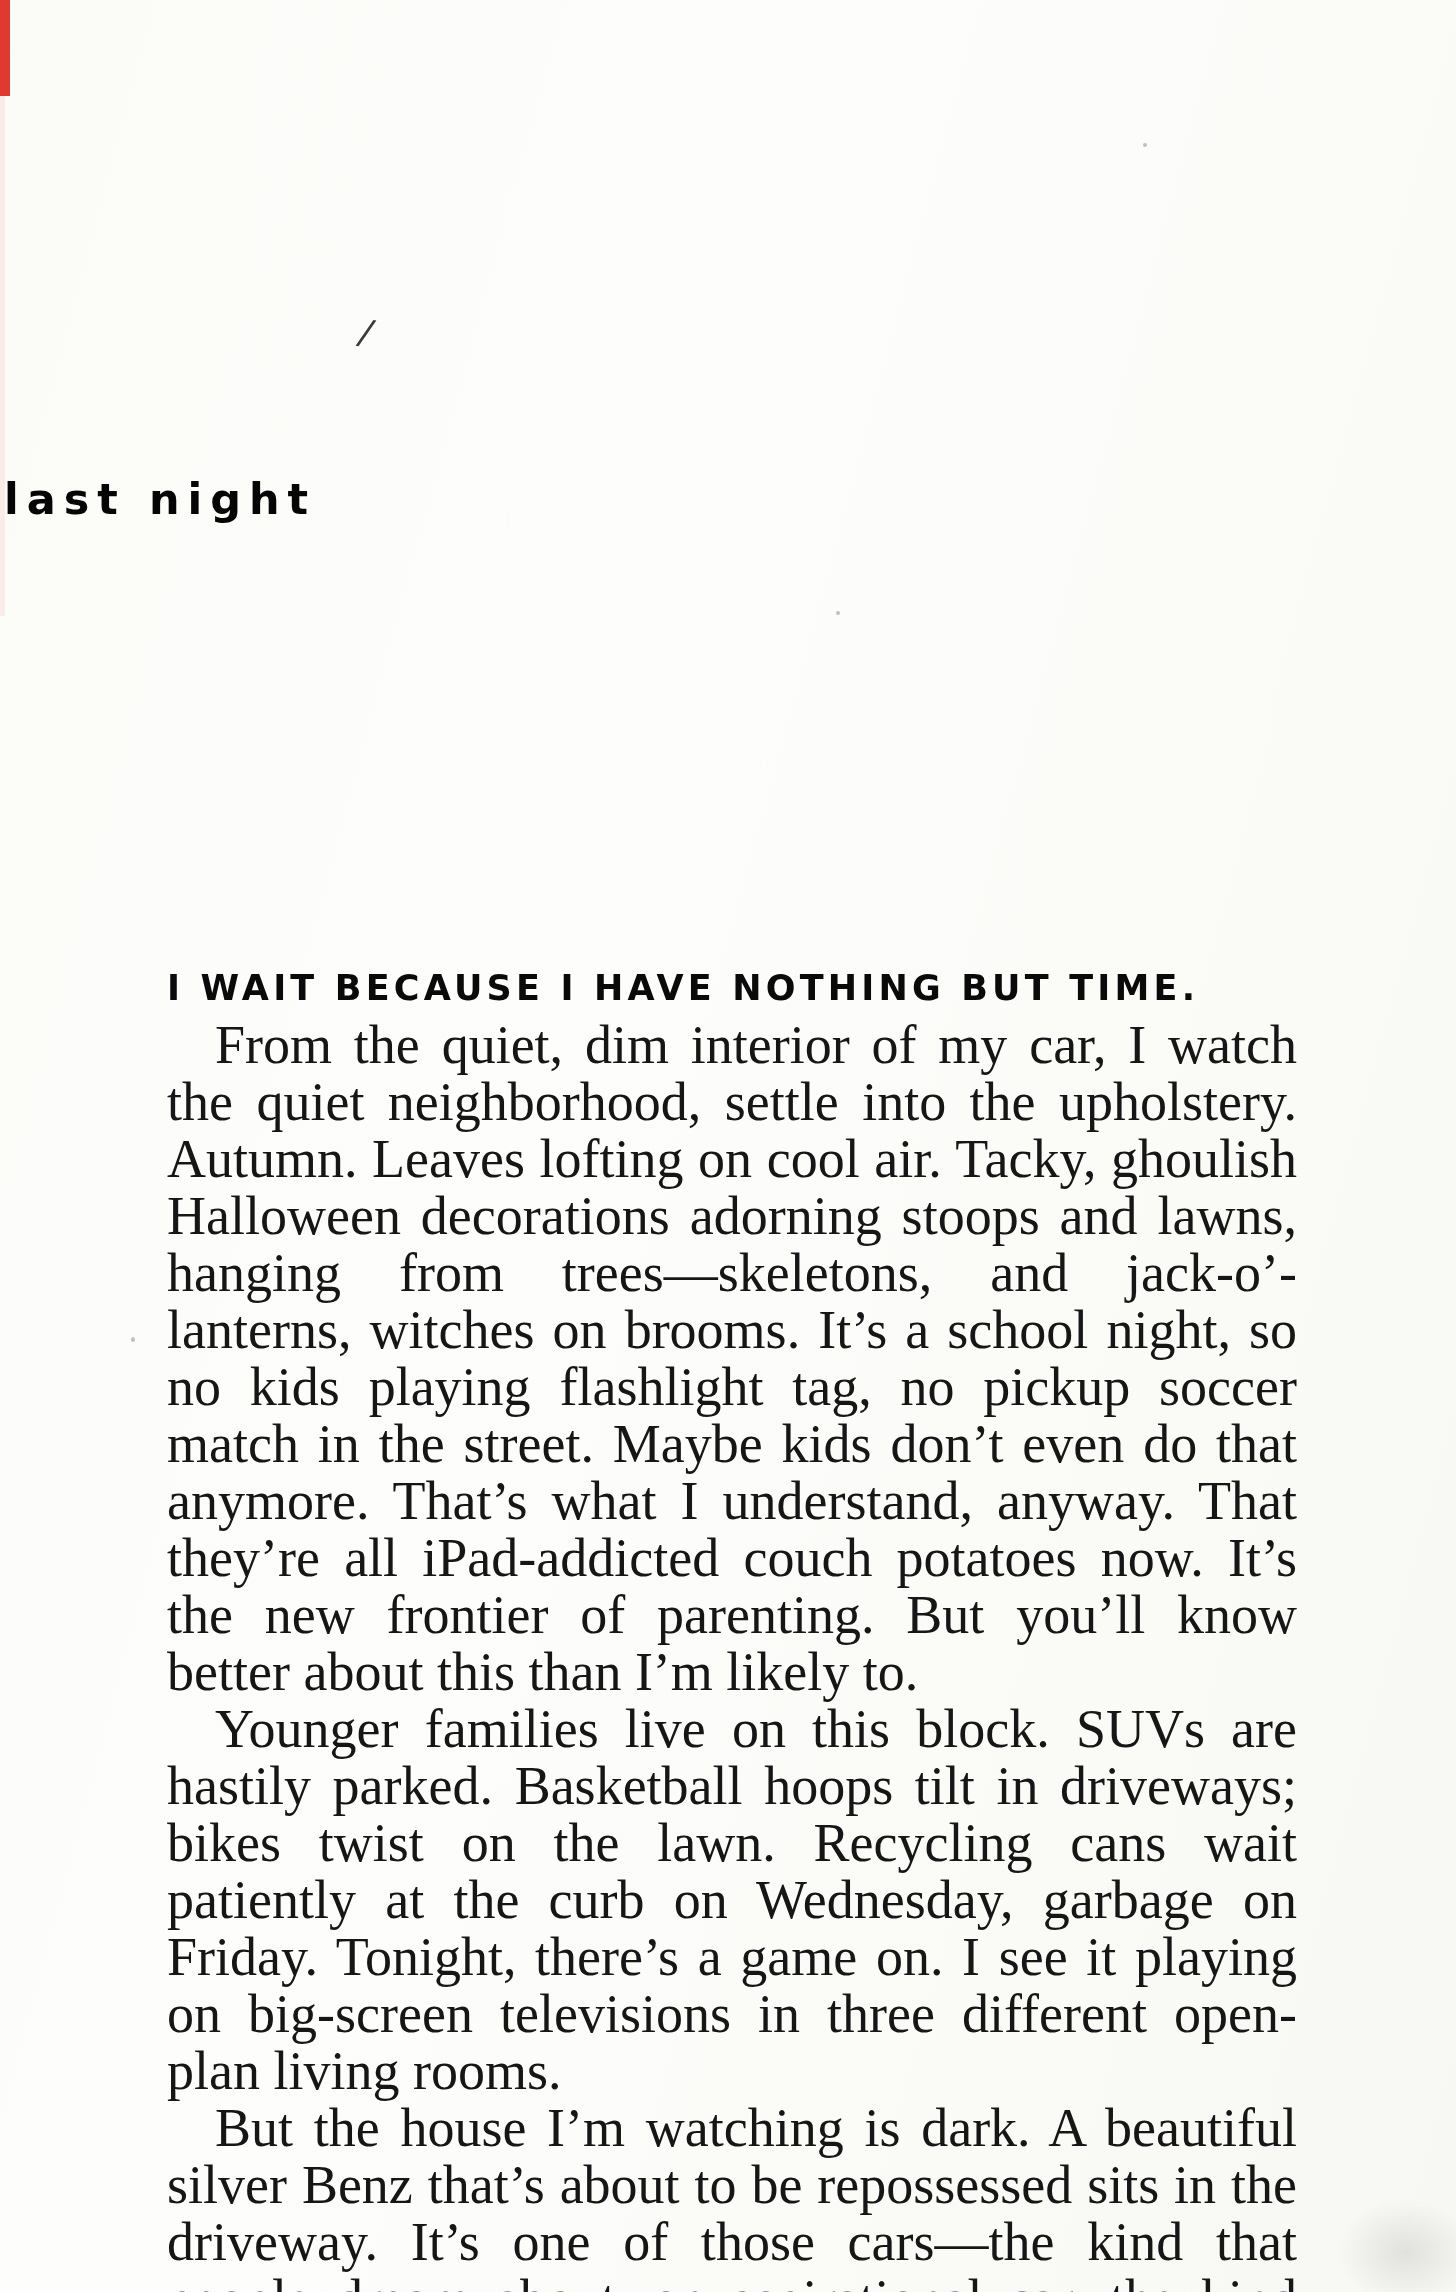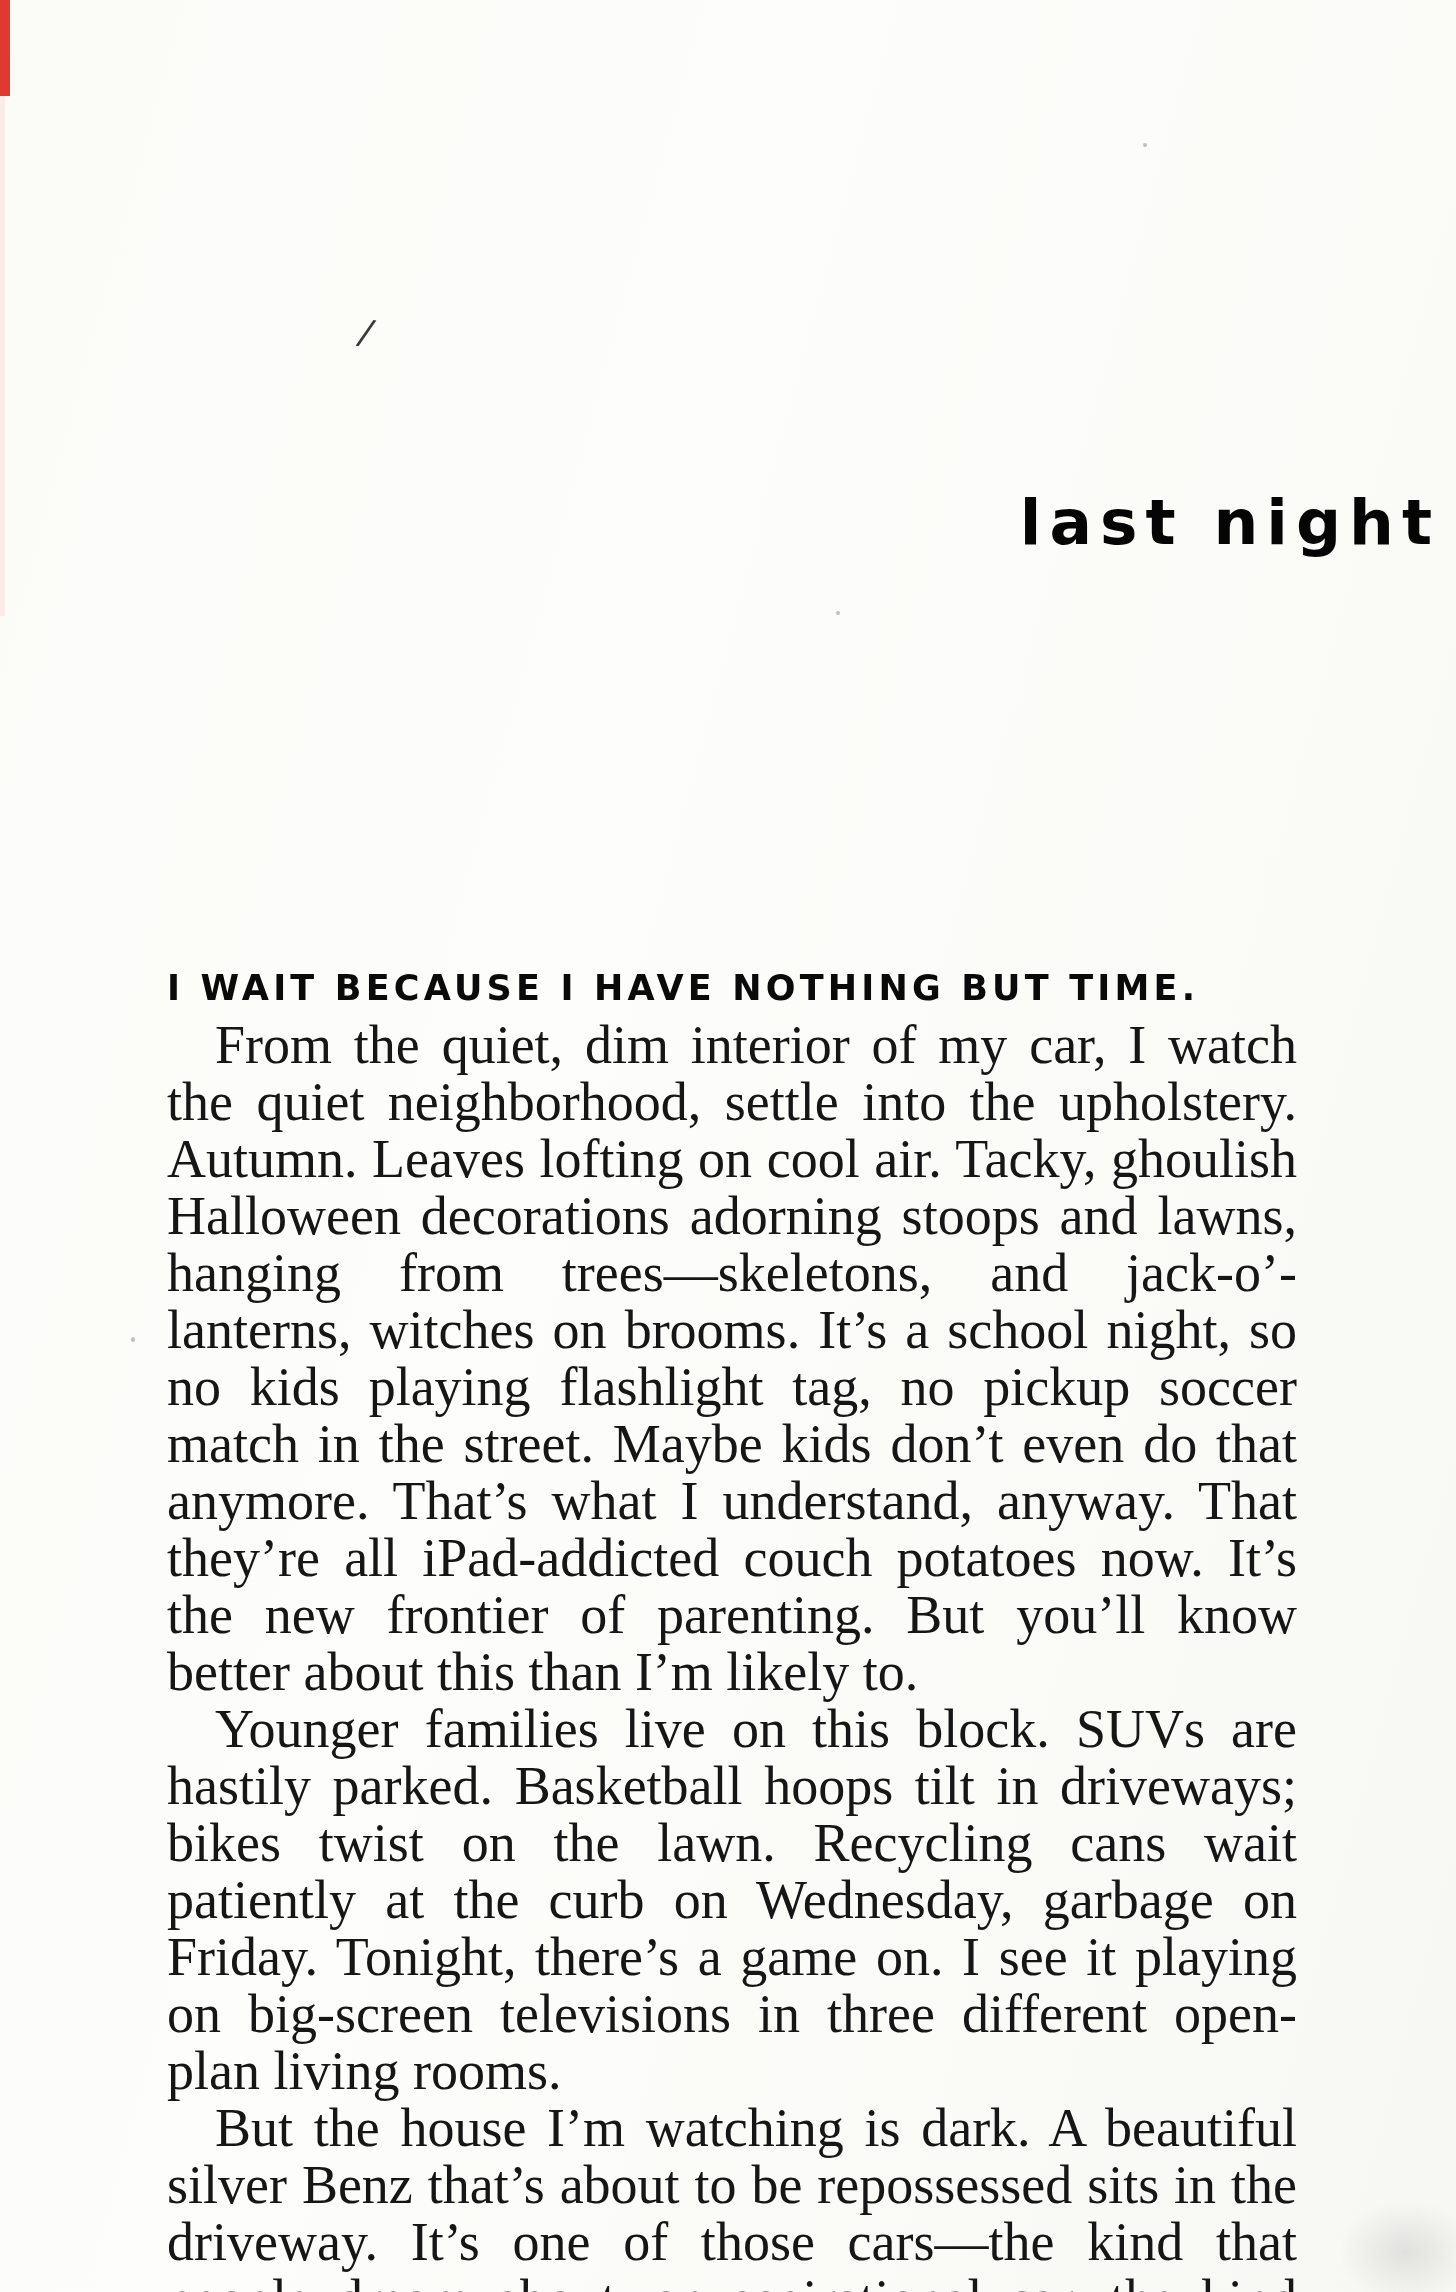--- a/index.html
+++ b/index.html
@@ -53,26 +53,26 @@
   .speck.s3 { left: 131px;  top: 1337px; width: 4px; height: 5px; }
   .corner-smudge {
     position: absolute;
     right: -40px;
     bottom: -30px;
     width: 180px;
     height: 140px;
     background: radial-gradient(closest-side, rgba(120,120,118,0.18), rgba(120,120,118,0) 75%);
   }
   .chapter-title {
-    margin: 16px;
+    margin: 4px;
     padding-top: 470px;
-    text-align: right;
+    text-align: left;
     font-family: "DejaVu Sans", sans-serif;
     font-weight: 700;
-    font-size: 63px;
+    font-size: 43px;
     letter-spacing: 8px;
     color: #050505;
   }
   .text-block {
     position: absolute;
     left: 167px;
     top: 960px;
     width: 1130px;
   }
   .opening-line {

